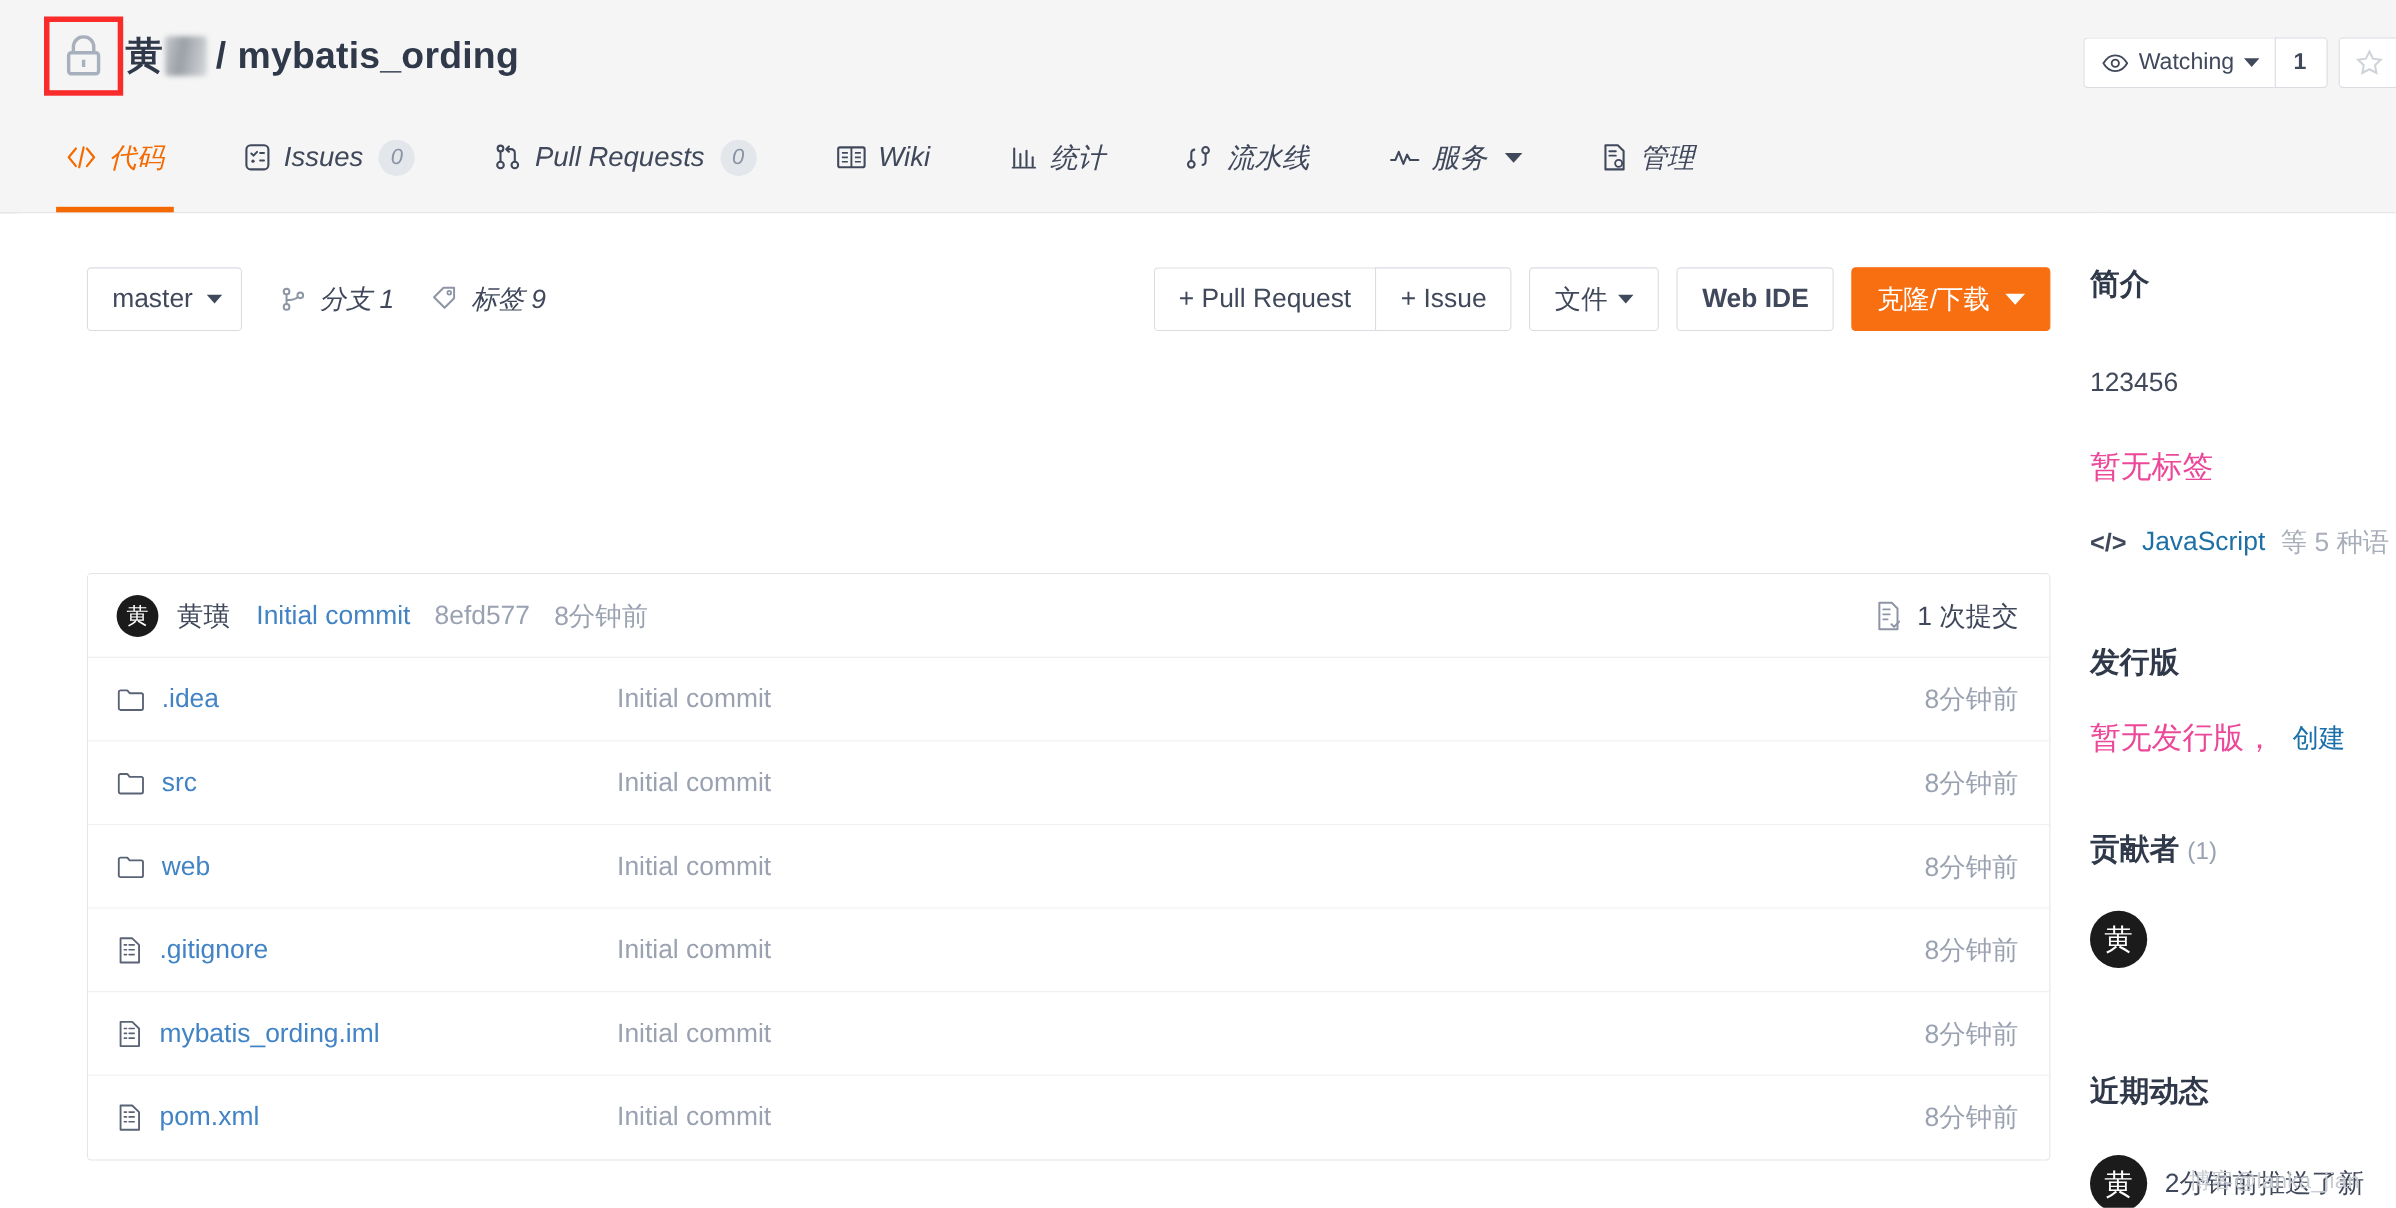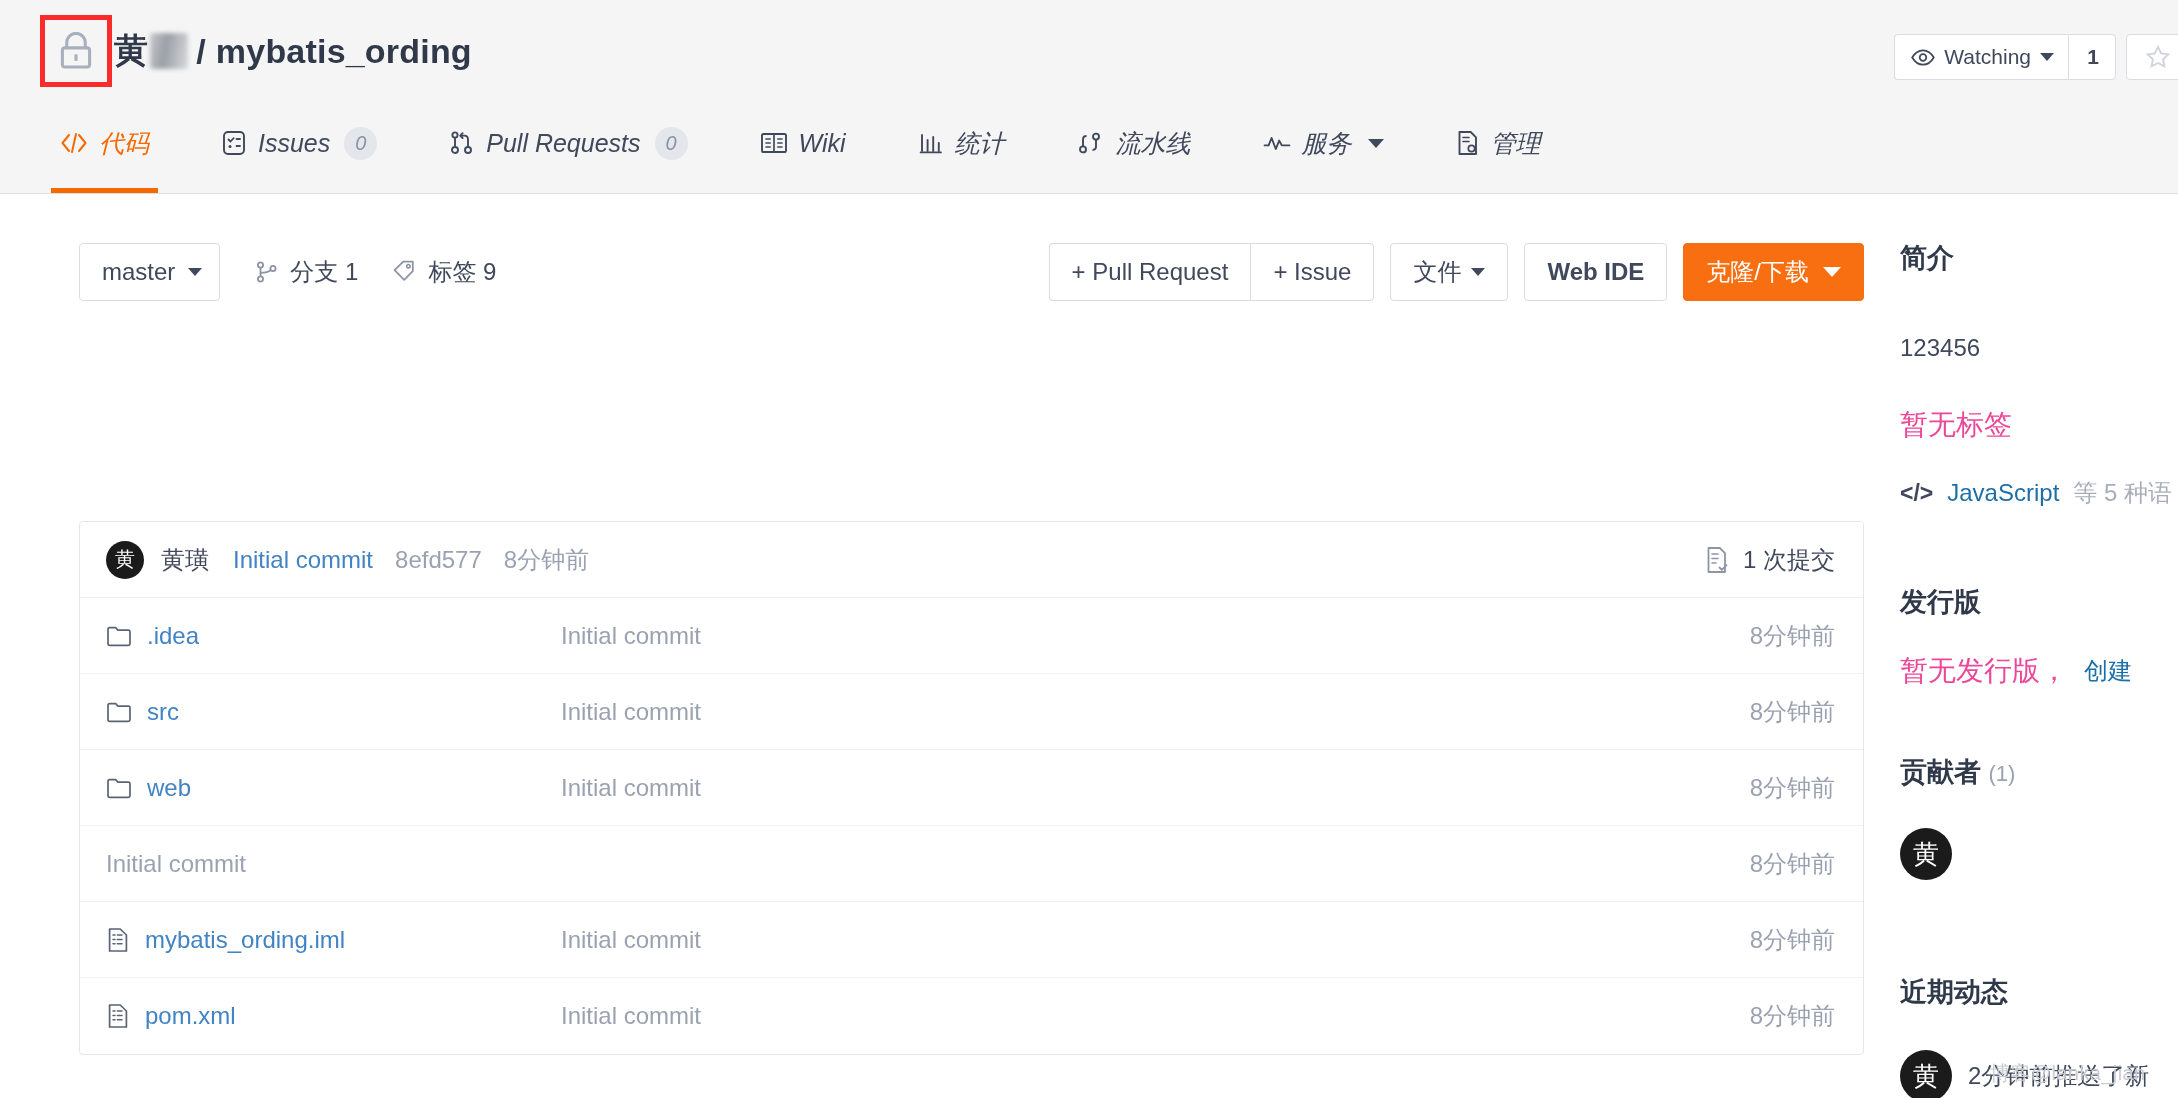--- a/index.html
+++ b/index.html
@@ -40,21 +40,21 @@
   .slash { color: #30394a; margin: 0 10px 0 6px; font-weight: bold; }
   .repo-name { color: #30394a; }
 
   
   .watch-group {
     position: absolute; right: -8px; top: 34px; display: flex; align-items: stretch; gap: 10px;
   }
   .btn-split { display: flex; align-items: stretch; }
   .watch-btn, .watch-count, .star-btn {
     background: #fff; border: 1px solid #d9dce1; color: #40485b;
-    font-size: 21px; display: flex; align-items: center; justify-content: flex-end;
+    font-size: 21px; display: flex; align-items: center; justify-content: space-between;
     height: 46px;
   }
   .watch-btn { border-radius: 4px 0 0 4px; padding: 0 14px 0 16px; gap: 9px; border-right: none; }
   .watch-count { border-radius: 0 4px 4px 0; padding: 0 16px; font-weight: bold; min-width: 48px; }
   .star-btn { border-radius: 4px 0 0 4px; padding: 0 14px; width: 60px; }
   .eye-icon { width: 24px; height: 17px; display: block; }
   .caret { width: 0; height: 0; border-left: 7px solid transparent; border-right: 7px solid transparent; border-top: 8px solid #40485b; display: inline-block; }
   .star-icon { width: 26px; height: 26px; display: block; }
 
   
@@ -83,21 +83,21 @@
   
   .main { position: absolute; left: 16px; top: 194px; width: 1898px; height: 904px; background: #fff; }
 
   .toolbar { position: absolute; left: 63px; top: 49px; width: 1785px; height: 58px; }
   .branch-left { position: absolute; left: 0; top: 0; display: flex; align-items: center; }
   .branch-select {
     border: 1px solid #d9dce1; border-radius: 4px; background: #fff;
     height: 58px; padding: 0 17px 0 22px; display: flex; align-items: center; gap: 13px;
     font-size: 24px; color: #40485b;
   }
-  .meta-link { display: flex; align-items: center; gap: 10px; font-size: 24px; color: #40485b; margin-left: 34px; white-space: nowrap; }
+  .meta-link { display: flex; align-items: center; gap: 10px; font-size: 24px; color: #40485b; margin-left: 34px; white-space: nowrap; font-style: italic; }
 
   .btn-right { position: absolute; right: 0; top: 0; display: flex; align-items: stretch; }
   .gbtn {
     background: #fff; border: 1px solid #d9dce1; color: #40485b;
     height: 58px; display: flex; align-items: center; justify-content: center;
     font-size: 24px; padding: 0 22px; white-space: nowrap;
   }
   .grp { display: flex; margin-right: 16px; }
   .grp .gbtn:first-child { border-radius: 4px 0 0 4px; border-right: none; }
   .grp .gbtn:last-child { border-radius: 0 4px 4px 0; }
@@ -381,50 +381,62 @@
             <div class="fname">
               <svg width="26" height="22" viewBox="0 0 26 22" fill="none">
                 <path d="M2 4.2a1.6 1.6 0 0 1 1.6-1.6h6.1l2.2 2.6h10.5A1.6 1.6 0 0 1 24 6.8v12a1.6 1.6 0 0 1-1.6 1.6H3.6A1.6 1.6 0 0 1 2 18.8V4.2Z" stroke="#5a6376" stroke-width="1.7" fill="none" stroke-linejoin="round"></path>
               </svg>
               <span>web</span>
             </div>
             <div class="fmsg">Initial commit</div>
             <div class="ftime">8分钟前</div>
           </div>
           <div class="frow">
-            <div class="fmsg">Initial commit</div>
-            <div class="ftime">8分钟前</div>
-          </div>
-          <div class="frow">
             <div class="fname">
               <svg width="24" height="26" viewBox="0 0 24 26" fill="none">
                 <path d="M3.6 2h10.6L20.4 8v16H3.6V2Z" stroke="#5a6376" stroke-width="1.7" fill="none" stroke-linejoin="round"></path>
                 <line x1="7" y1="8" x2="9" y2="8" stroke="#5a6376" stroke-width="1.5" stroke-linecap="round"></line>
                 <line x1="11.4" y1="8" x2="16" y2="8" stroke="#5a6376" stroke-width="1.5" stroke-linecap="round"></line>
                 <line x1="7" y1="12.4" x2="9" y2="12.4" stroke="#5a6376" stroke-width="1.5" stroke-linecap="round"></line>
                 <line x1="11.4" y1="12.4" x2="16" y2="12.4" stroke="#5a6376" stroke-width="1.5" stroke-linecap="round"></line>
                 <line x1="7" y1="16.8" x2="9" y2="16.8" stroke="#5a6376" stroke-width="1.5" stroke-linecap="round"></line>
                 <line x1="11.4" y1="16.8" x2="16" y2="16.8" stroke="#5a6376" stroke-width="1.5" stroke-linecap="round"></line>
               </svg>
-              <span>mybatis_ording.iml</span>
+              <span>.gitignore</span>
             </div>
             <div class="fmsg">Initial commit</div>
             <div class="ftime">8分钟前</div>
           </div>
           <div class="frow">
             <div class="fname">
               <svg width="24" height="26" viewBox="0 0 24 26" fill="none">
                 <path d="M3.6 2h10.6L20.4 8v16H3.6V2Z" stroke="#5a6376" stroke-width="1.7" fill="none" stroke-linejoin="round"></path>
                 <line x1="7" y1="8" x2="9" y2="8" stroke="#5a6376" stroke-width="1.5" stroke-linecap="round"></line>
                 <line x1="11.4" y1="8" x2="16" y2="8" stroke="#5a6376" stroke-width="1.5" stroke-linecap="round"></line>
                 <line x1="7" y1="12.4" x2="9" y2="12.4" stroke="#5a6376" stroke-width="1.5" stroke-linecap="round"></line>
                 <line x1="11.4" y1="12.4" x2="16" y2="12.4" stroke="#5a6376" stroke-width="1.5" stroke-linecap="round"></line>
                 <line x1="7" y1="16.8" x2="9" y2="16.8" stroke="#5a6376" stroke-width="1.5" stroke-linecap="round"></line>
                 <line x1="11.4" y1="16.8" x2="16" y2="16.8" stroke="#5a6376" stroke-width="1.5" stroke-linecap="round"></line>
               </svg>
+              <span>mybatis_ording.iml</span>
+            </div>
+            <div class="fmsg">Initial commit</div>
+            <div class="ftime">8分钟前</div>
+          </div>
+          <div class="frow">
+            <div class="fname">
+              <svg width="24" height="26" viewBox="0 0 24 26" fill="none">
+                <path d="M3.6 2h10.6L20.4 8v16H3.6V2Z" stroke="#5a6376" stroke-width="1.7" fill="none" stroke-linejoin="round"></path>
+                <line x1="7" y1="8" x2="9" y2="8" stroke="#5a6376" stroke-width="1.5" stroke-linecap="round"></line>
+                <line x1="11.4" y1="8" x2="16" y2="8" stroke="#5a6376" stroke-width="1.5" stroke-linecap="round"></line>
+                <line x1="7" y1="12.4" x2="9" y2="12.4" stroke="#5a6376" stroke-width="1.5" stroke-linecap="round"></line>
+                <line x1="11.4" y1="12.4" x2="16" y2="12.4" stroke="#5a6376" stroke-width="1.5" stroke-linecap="round"></line>
+                <line x1="7" y1="16.8" x2="9" y2="16.8" stroke="#5a6376" stroke-width="1.5" stroke-linecap="round"></line>
+                <line x1="11.4" y1="16.8" x2="16" y2="16.8" stroke="#5a6376" stroke-width="1.5" stroke-linecap="round"></line>
+              </svg>
               <span>pom.xml</span>
             </div>
             <div class="fmsg">Initial commit</div>
             <div class="ftime">8分钟前</div>
           </div>
         </div>
     </div>
 
   </div>
 

